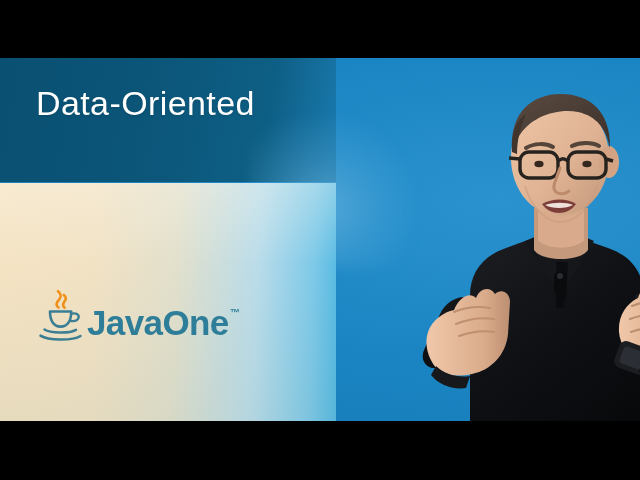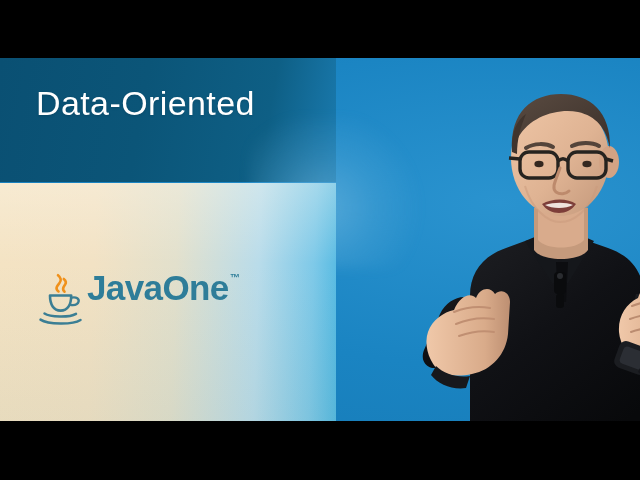--- a/index.html
+++ b/index.html
@@ -114,23 +114,24 @@
     letter-spacing: 0.4px;
     line-height: 48px;
     white-space: nowrap;
     text-shadow: 0 1px 3px rgba(0,0,0,0.14);
   }
 
   
   #javaone-logo {
     position: absolute;
     left: 38px;
-    top: 212px;
+    top: 224px;
     z-index: 9;
     display: flex;
+    align-items: flex-end;
     height: 62px;
   }
   #java-cup-icon {
     width: 46px;
     height: 58px;
     flex: 0 0 auto;
     display: block;
   }
   #javaone-wordmark {
     display: flex;

